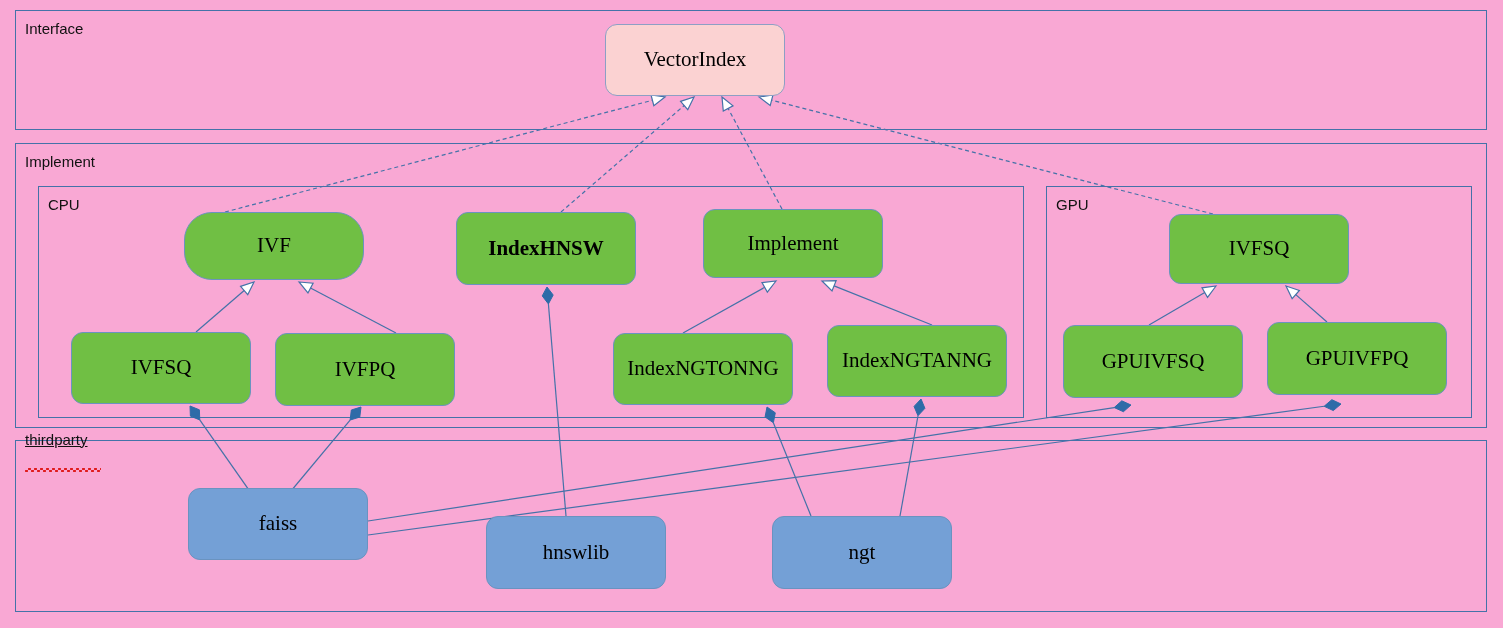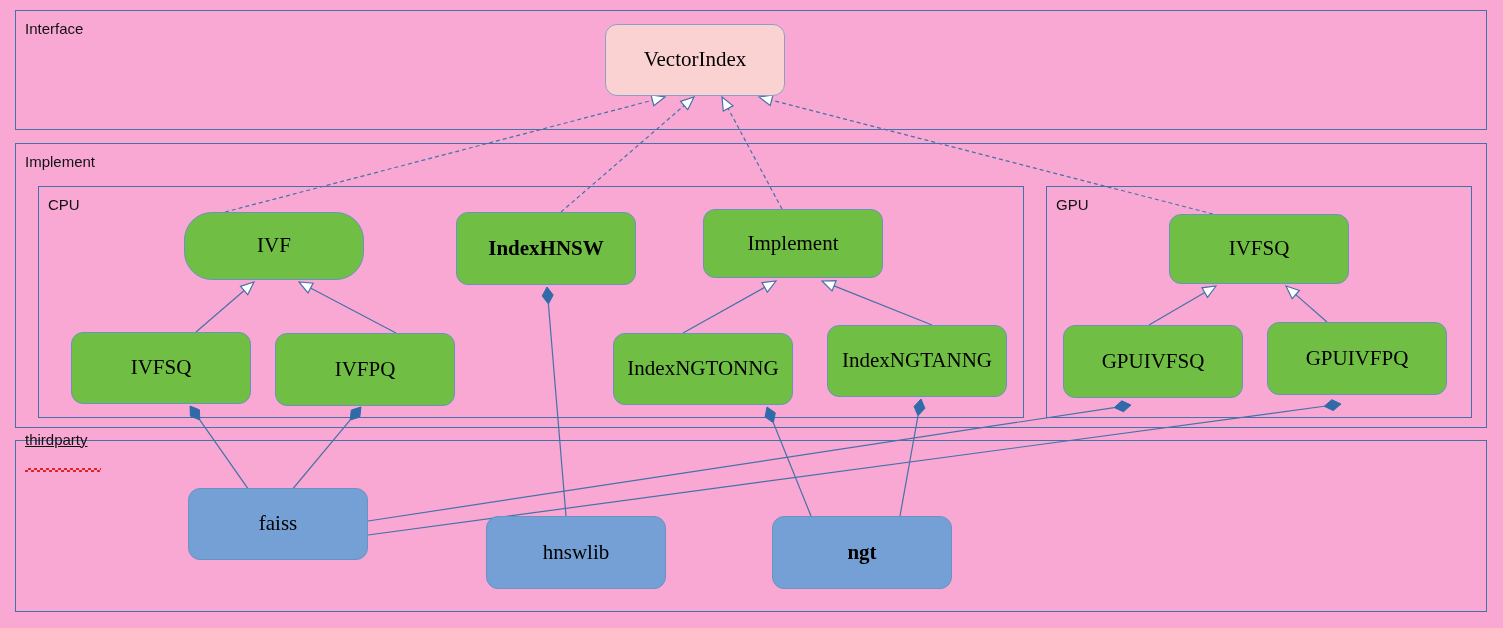--- a/index.html
+++ b/index.html
@@ -180,18 +180,18 @@
       </div>
       <div class="node green" style="left: 1267px; top: 322px; width: 180px; height: 73px;">
         <span>GPUIVFPQ</span>
       </div>
       <div class="node blue" style="left: 188px; top: 488px; width: 180px; height: 72px;">
         <span>faiss</span>
       </div>
       <div class="node blue" style="left: 486px; top: 516px; width: 180px; height: 73px;">
         <span>hnswlib</span>
       </div>
-      <div class="node blue" style="left: 772px; top: 516px; width: 180px; height: 73px; font-weight: bold;">
+      <div class="node blue" style="left: 772px; top: 516px; width: 180px; height: 73px;">
         <span>ngt</span>
       </div>
     </div>
 
 </div>
 
 </body></html>

